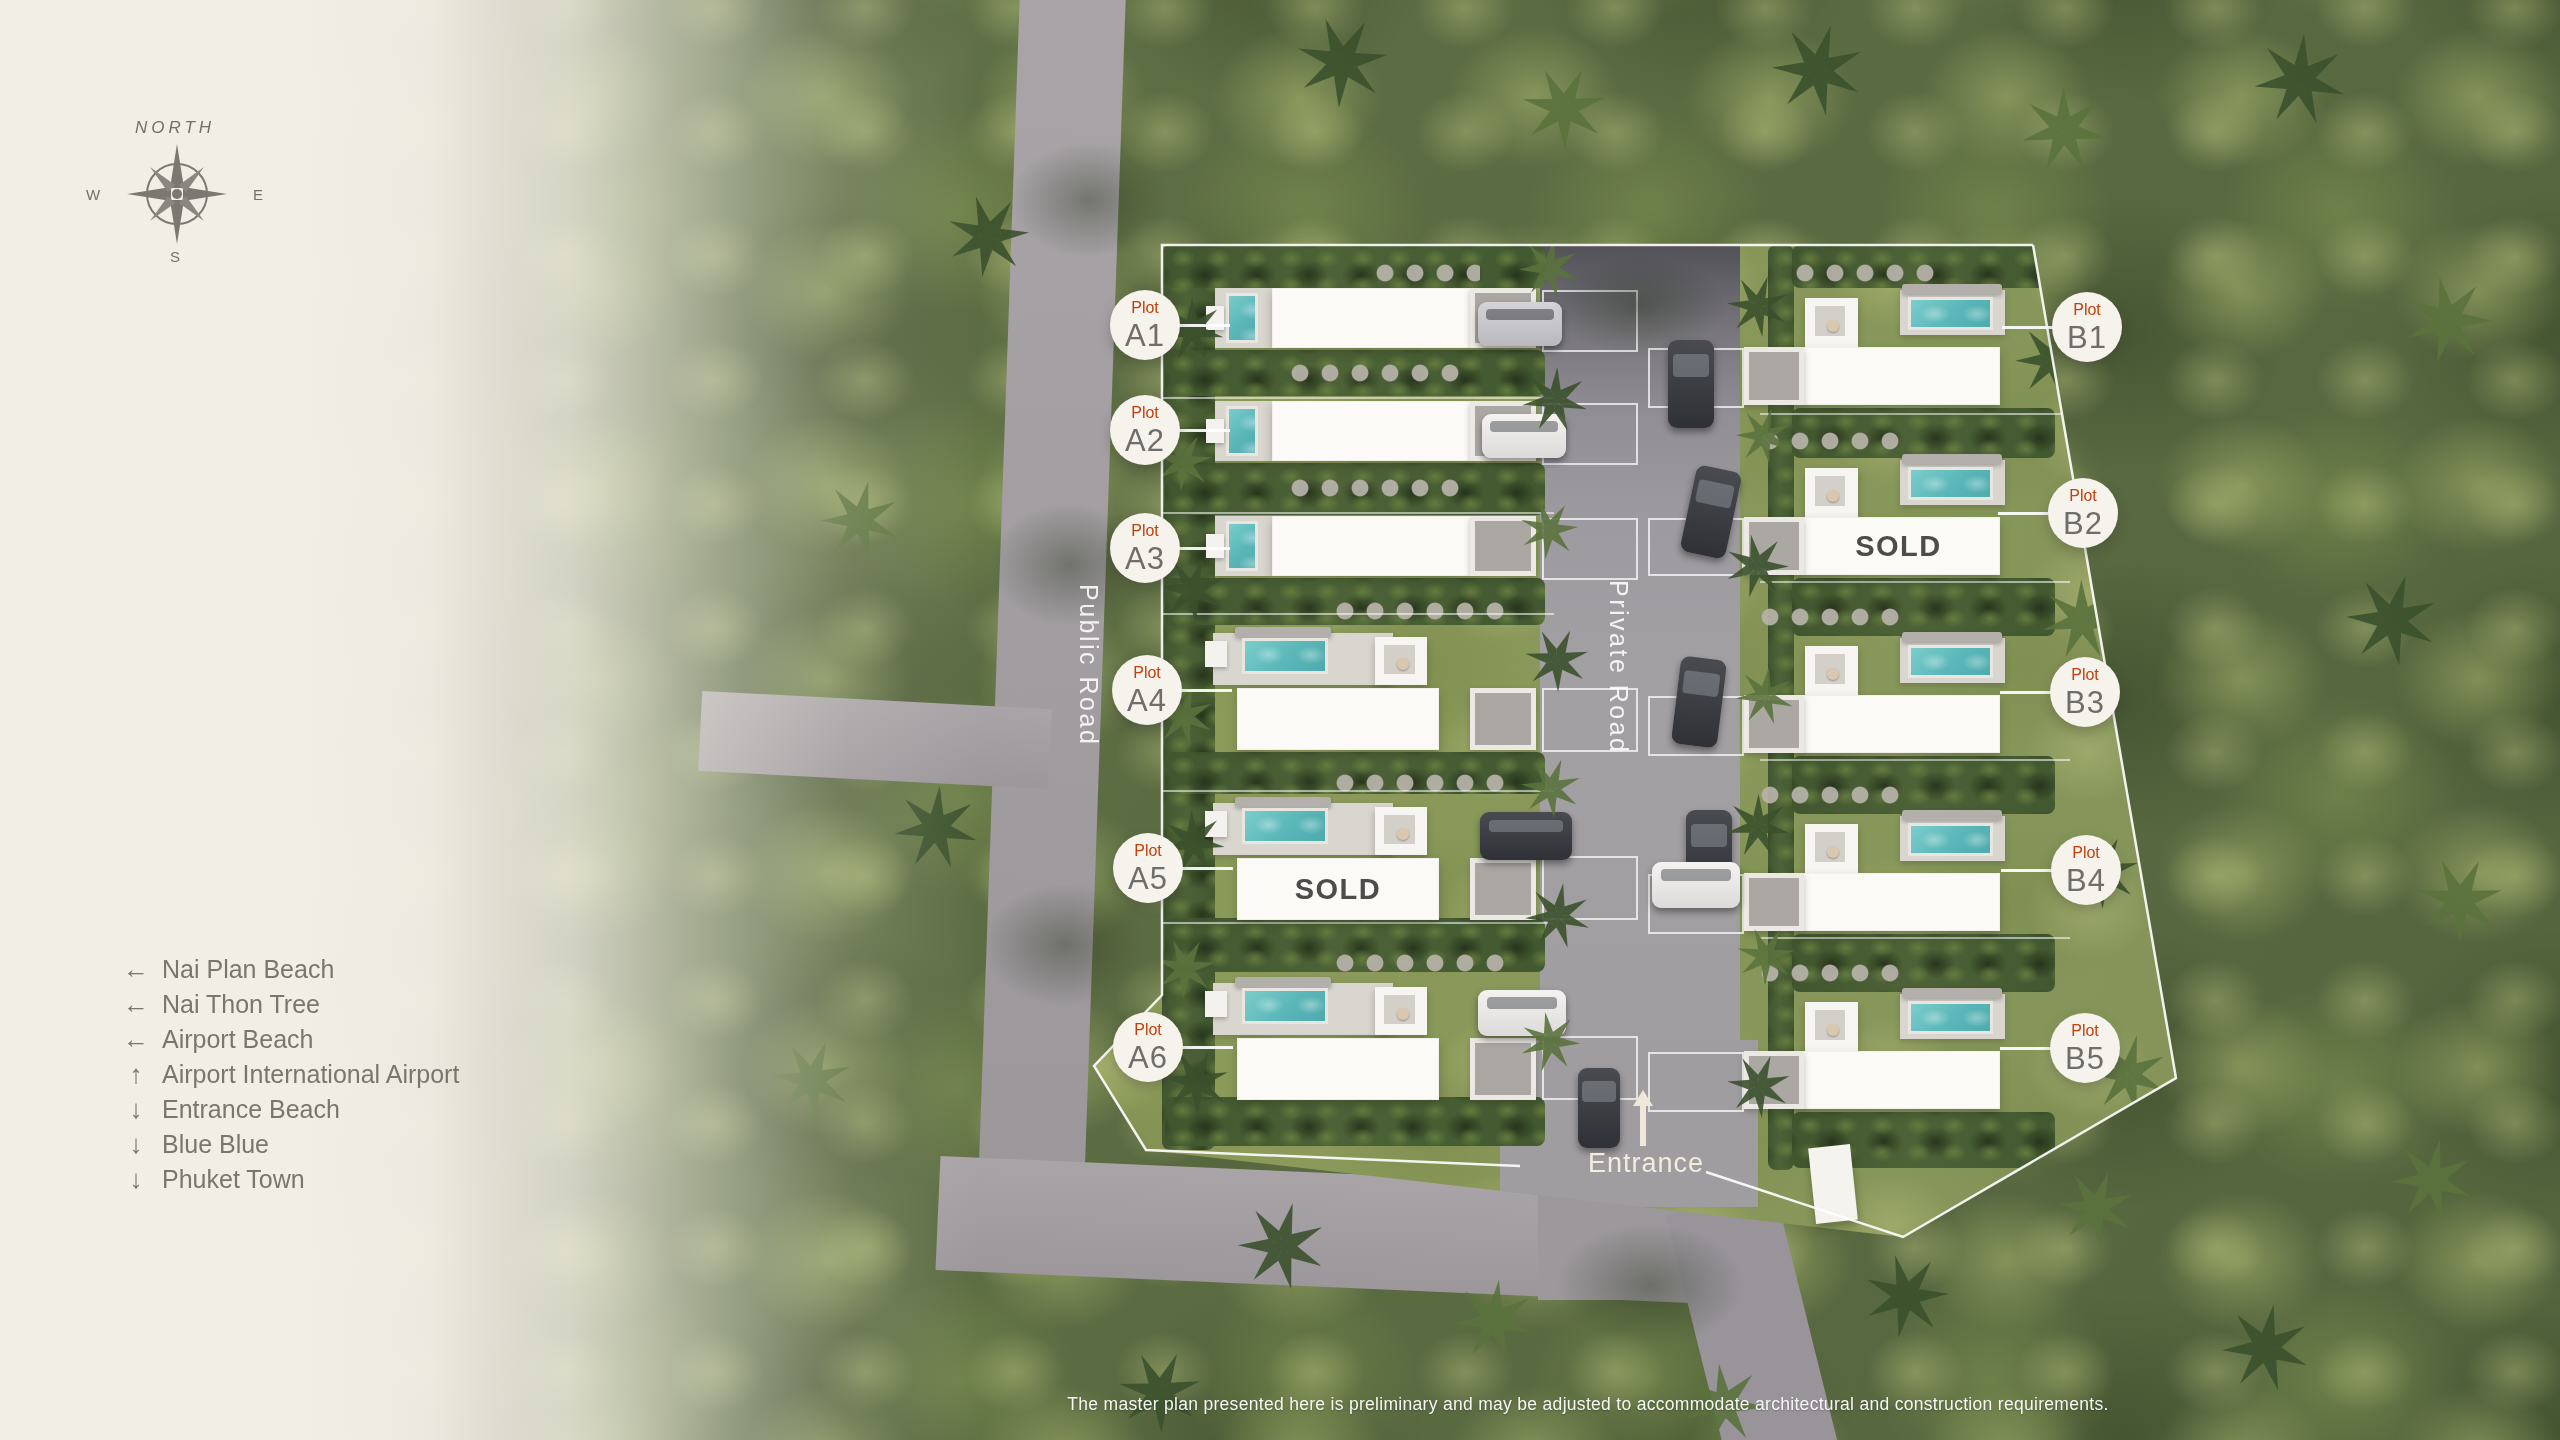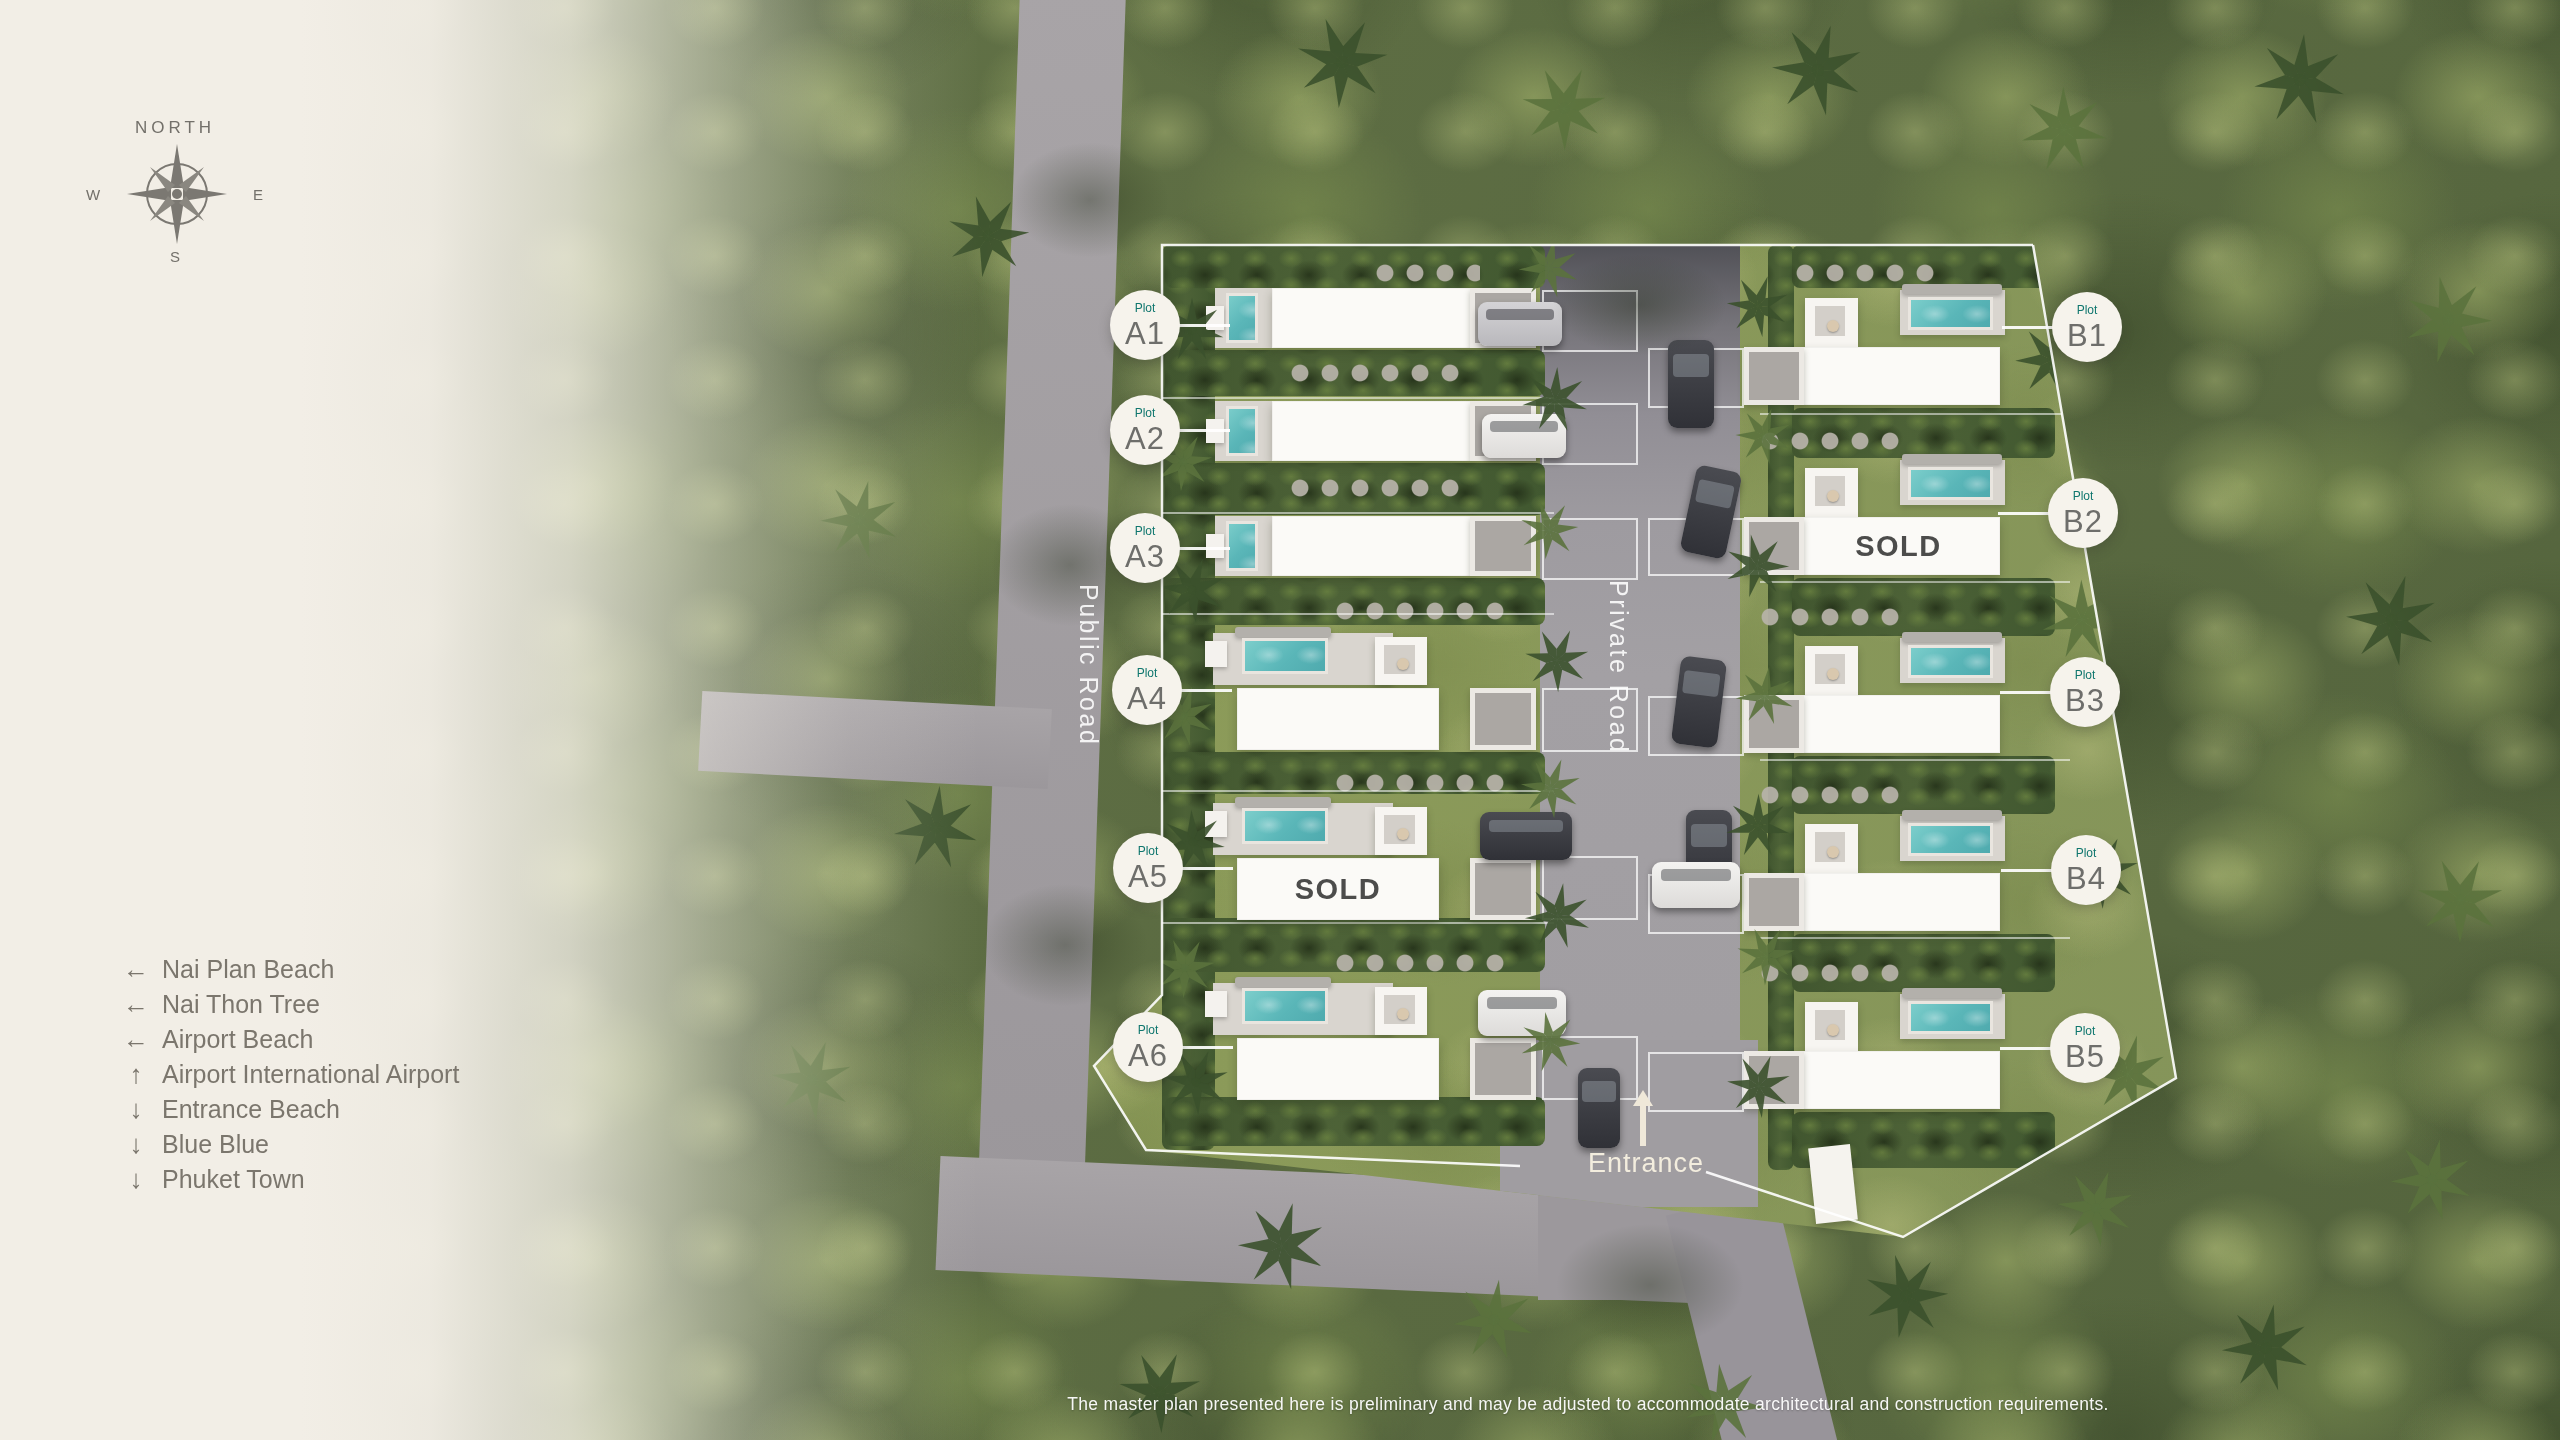--- a/index.html
+++ b/index.html
@@ -86,35 +86,35 @@
   .entrance-label{position:absolute;color:#f3edde;font-size:27px;letter-spacing:1px;transform:translateX(-50%);}
   .entrance-arrow{position:absolute;}
   .disclaimer{position:absolute;transform:translateX(-50%);color:rgba(255,255,255,.95);font-size:17.5px;
      letter-spacing:.3px;white-space:nowrap;text-shadow:0 1px 2px rgba(0,0,0,.25);}
 
   
   .cream{position:absolute;inset:0;pointer-events:none;
     background:linear-gradient(90deg,#f2eee6 0,#f2eee6 300px,rgba(242,238,230,.96) 430px,
       rgba(242,238,230,.78) 570px,rgba(242,238,230,.45) 710px,rgba(242,238,230,.15) 850px,rgba(242,238,230,0) 980px);}
   .compass{position:absolute;left:60px;top:118px;width:230px;text-align:center;color:#73706a;}
-  .c-north{font-size:17px;letter-spacing:4px;}
+  .c-north{font-size:17px;letter-spacing:4px;font-style:italic;}
   .c-mid{display:flex;align-items:center;justify-content:space-between;padding:0 26px;margin-top:4px;}
   .c-we{font-size:15px;letter-spacing:1px;}
   .c-south{font-size:15px;margin-top:2px;}
   .panel{position:absolute;left:122px;top:952px;color:#7d7870;}
   .panel-title{font-size:40px;letter-spacing:.5px;color:#89847a;font-weight:500;margin:0 0 58px 0;}
   .loc{display:flex;align-items:center;gap:12px;font-size:25px;line-height:35px;color:#7b766d;}
   .loc .arr{font-size:26px;width:28px;text-align:center;}
 
   
   .marker{position:absolute;width:0;height:0;cursor:pointer;}
   .mcircle{position:absolute;left:-35px;top:-35px;width:70px;height:70px;border-radius:50%;
      background:#f6f3ec;box-shadow:0 5px 12px rgba(55,55,45,.28);
      display:flex;flex-direction:column;align-items:center;justify-content:center;}
-  .kicker{font-size:12px;color:#0f766e;line-height:1;margin-bottom:4px;}
+  .kicker{font-size:16px;color:#c2410c;line-height:1;margin-bottom:4px;}
   .pid{font-size:31px;color:#6e6e6b;line-height:1;letter-spacing:1px;}
   .tick{position:absolute;top:-1.5px;height:3px;background:rgba(255,255,255,.92);}
   .tick-r{left:33px;width:52px;}
   .tick-l{left:-85px;width:52px;}
 </style>
 </head>
 <body>
 
 <svg width="0" height="0" style="position:absolute">
   <symbol id="palm" viewBox="-50 -50 100 100">

